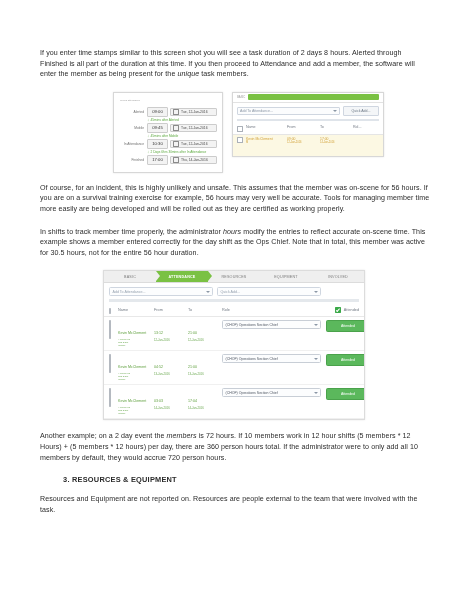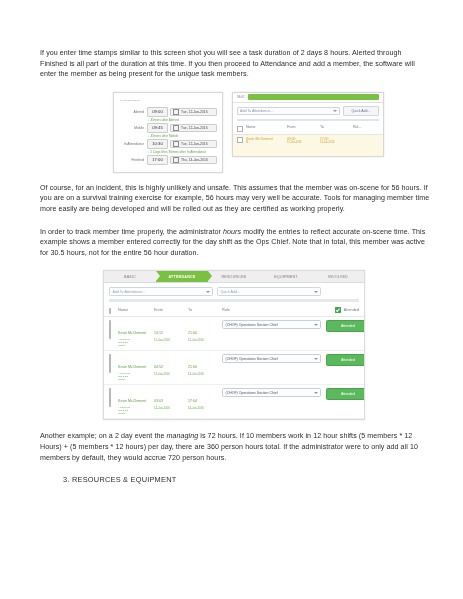--- a/index.html
+++ b/index.html
@@ -397,20 +397,21 @@
   }
 
   ol.numbered {
     margin: 10px 0 10px 0;
     padding-left: 32px;
     font-size: 7.4px;
     color: #2b2b2b;
   }
   ol.numbered li {
     letter-spacing: 0.03em;
+    font-weight: bold;
   }
 </style>
 </head>
 <body>
 
 <div class="page">
 
   <p class="body-text"><span>If you enter time stamps similar to this screen shot you will see a task duration of 2 days 8 hours. Alerted through Finished is all part of the duration at this time. If you then proceed to Attendance and add a member, the software will enter the member as being present for the </span><span class="em">unique</span><span> task members.</span></p>
 
   <div class="fig1">
@@ -501,21 +502,21 @@
           <span>17:00</span>
           <span class="sr-sub">14-Jan-2016</span>
         </span>
         <span class="sr-c-role"></span>
       </div>
     </div>
   </div>
 
   <p class="body-text">Of course, for an incident, this is highly unlikely and unsafe. This assumes that the member was on-scene for 56 hours. If you are on a survival training exercise for example, 56 hours may very well be accurate. Tools for managing member time more easily are being developed and will be rolled out as they are certified as working properly.</p>
 
-  <p class="body-text"><span>In order to track member time properly, the administrator </span><span class="em">hours</span><span> modify the entries to reflect accurate on-scene time. This example shows a member entered correctly for the day shift as the Ops Chief. Note that in total, this member was active for 30.5 hours, not for the entire 56 hour duration.</span></p>
+  <p class="body-text"><span>In shifts to track member time properly, the administrator </span><span class="em">hours</span><span> modify the entries to reflect accurate on-scene time. This example shows a member entered correctly for the day shift as the Ops Chief. Note that in total, this member was active for 30.5 hours, not for the entire 56 hour duration.</span></p>
 
   <div class="fig2">
 
     <div class="f2-tabs">
       <div class="f2-tab">BASIC</div>
       <div class="f2-tab active">ATTENDANCE</div>
       <div class="f2-tab">RESOURCES</div>
       <div class="f2-tab">EQUIPMENT</div>
       <div class="f2-tab">INVOLVED</div>
     </div>
@@ -622,20 +623,21 @@
           <span>(CHOF) Operations Section Chief</span>
           <span class="sr-caret"></span>
         </span>
       </span>
       <span class="c-att">
         <span class="att-btn">Attended</span>
       </span>
     </div>
   </div>
 
-  <p class="body-text"><span>Another example; on a 2 day event the </span><span class="em">managing</span><span> is 72 hours. If 10 members work in 12 hour shifts (5 members * 12 Hours) + (5 members * 12 hours) per day, there are 360 person hours total. If the administrator were to only add all 10 members by default, they would accrue 720 person hours.</span></p>
+  <p class="body-text"><span>Another example; on a 2 day event the </span><span class="em">members</span><span> is 72 hours. If 10 members work in 12 hour shifts (5 members * 12 Hours) + (5 members * 12 hours) per day, there are 360 person hours total. If the administrator were to only add all 10 members by default, they would accrue 720 person hours.</span></p>
 
   <ol class="numbered" start="3">
     <li>RESOURCES &amp; EQUIPMENT</li>
   </ol>
 
+  <p class="body-text">Resources and Equipment are not reported on. Resources are people external to the team that were involved with the task.</p>
 
 </div>
 
 </body></html>

